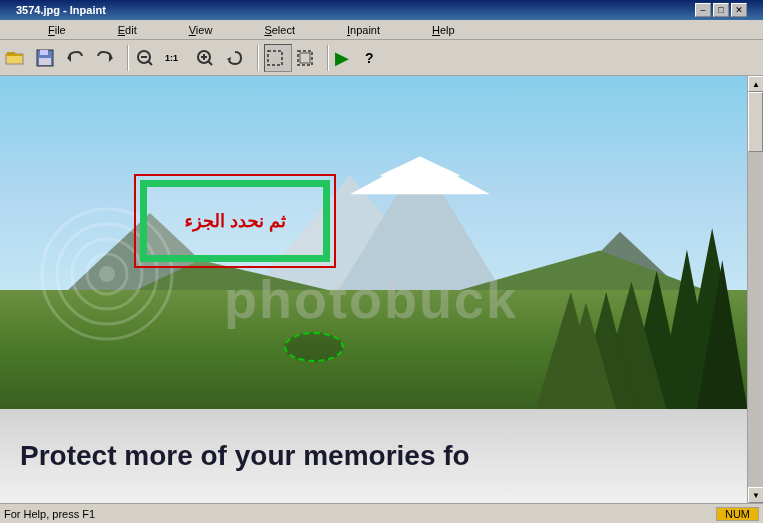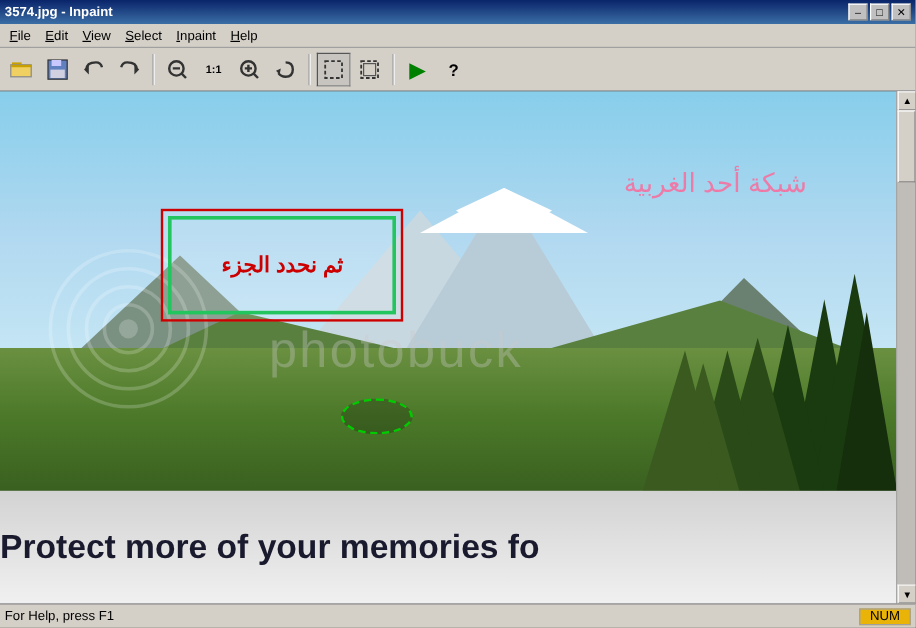--- a/index.html
+++ b/index.html
@@ -13,21 +13,21 @@
       user-select: none;
     }
 
     
     .title-bar {
       background: linear-gradient(to bottom, #0a246a, #3a6ea5);
       height: 20px;
       display: flex;
       align-items: center;
       justify-content: space-between;
-      padding: 0 4px;
+      padding: 0 16px;
       color: white;
       text-align: right;
     }
     .title-bar-text {
       font-size: 11px;
       font-weight: bold;
     }
     .title-bar-buttons {
       display: flex;
       gap: 2px;
@@ -59,40 +59,40 @@
       padding: 0 2px;
       border-bottom: 1px solid #a0a0a0;
     }
     .menu-item {
       padding: 2px 6px;
       font-size: 11px;
       cursor: pointer;
       height: 18px;
       display: flex;
       align-items: center;
+      margin-left: 40px;
     }
 
     
     .toolbar {
       background: #d4d0c8;
       height: 36px;
       display: flex;
       align-items: center;
       padding: 2px 4px;
       border-bottom: 1px solid #a0a0a0;
       gap: 2px;
     }
     .toolbar-btn {
       width: 28px;
       height: 28px;
       background: #d4d0c8;
       border: 1px solid transparent;
       display: flex;
       align-items: center;
-      justify-content: center;
       cursor: pointer;
       font-size: 14px;
     }
     .toolbar-btn.active {
       border: 1px solid #888;
       border-top-color: #555;
       border-left-color: #555;
       background: #c8c5c0;
     }
     .toolbar-separator {
@@ -146,35 +146,36 @@
 
     
     .img-banner {
       position: absolute;
       bottom: 0;
       left: 0; right: 0;
       height: 22%;
       background: linear-gradient(to bottom, rgba(255,255,255,0.7), rgba(255,255,255,0.9));
       display: flex;
       align-items: center;
+      padding-left: 20px;
     }
     .banner-text {
       font-size: 28px;
       font-weight: bold;
       color: #1a1a2e;
       font-family: Arial, sans-serif;
     }
 
     
     .photobucket-watermark {
       position: absolute;
       top: 45%;
       left: 30%;
-      font-size: 42px;
-      font-weight: normal;
+      font-size: 54px;
+      font-weight: bold;
       color: rgba(200, 200, 200, 0.35);
       font-family: Arial, sans-serif;
       letter-spacing: 2px;
       pointer-events: none;
     }
 
     
     .arabic-watermark {
       position: absolute;
       top: 15%;
@@ -191,21 +192,21 @@
       top: 23%;
       left: 18%;
       width: 27%;
       height: 22%;
       border: 2px solid #cc0000;
       background: rgba(255, 255, 255, 0.15);
     }
     .selection-box-inner {
       position: absolute;
       top: 4px; left: 4px; right: 4px; bottom: 4px;
-      border: 3px solid #22c55e;
+      border: 7px solid #22c55e;
       display: flex;
       flex-direction: row;
       align-items: center;
       justify-content: center;
       gap: 4px;
     }
     .arabic-text-line {
       font-size: 18px;
       color: #cc0000;
       font-weight: bold;
@@ -439,21 +440,20 @@
       </svg>
 
       <svg class="circles-overlay">
         <circle cx="70" cy="70" r="65" fill="none" stroke="white" stroke-width="3" opacity="0.5"></circle>
         <circle cx="70" cy="70" r="50" fill="none" stroke="white" stroke-width="3" opacity="0.5"></circle>
         <circle cx="70" cy="70" r="35" fill="none" stroke="white" stroke-width="3" opacity="0.5"></circle>
         <circle cx="70" cy="70" r="20" fill="none" stroke="white" stroke-width="3" opacity="0.5"></circle>
         <circle cx="70" cy="70" r="8" fill="white" opacity="0.5"></circle>
       </svg>
 
-      <div class="arabic-watermark">شبكة أحد الغربية</div>
 
       <div class="photobucket-watermark">photobuck</div>
 
       <div class="selection-box">
         <div class="selection-box-inner">
           <div class="arabic-text-line">ثم نحدد الجزء</div>
         </div>
       </div>
 
       <div class="oval-selection"></div>

